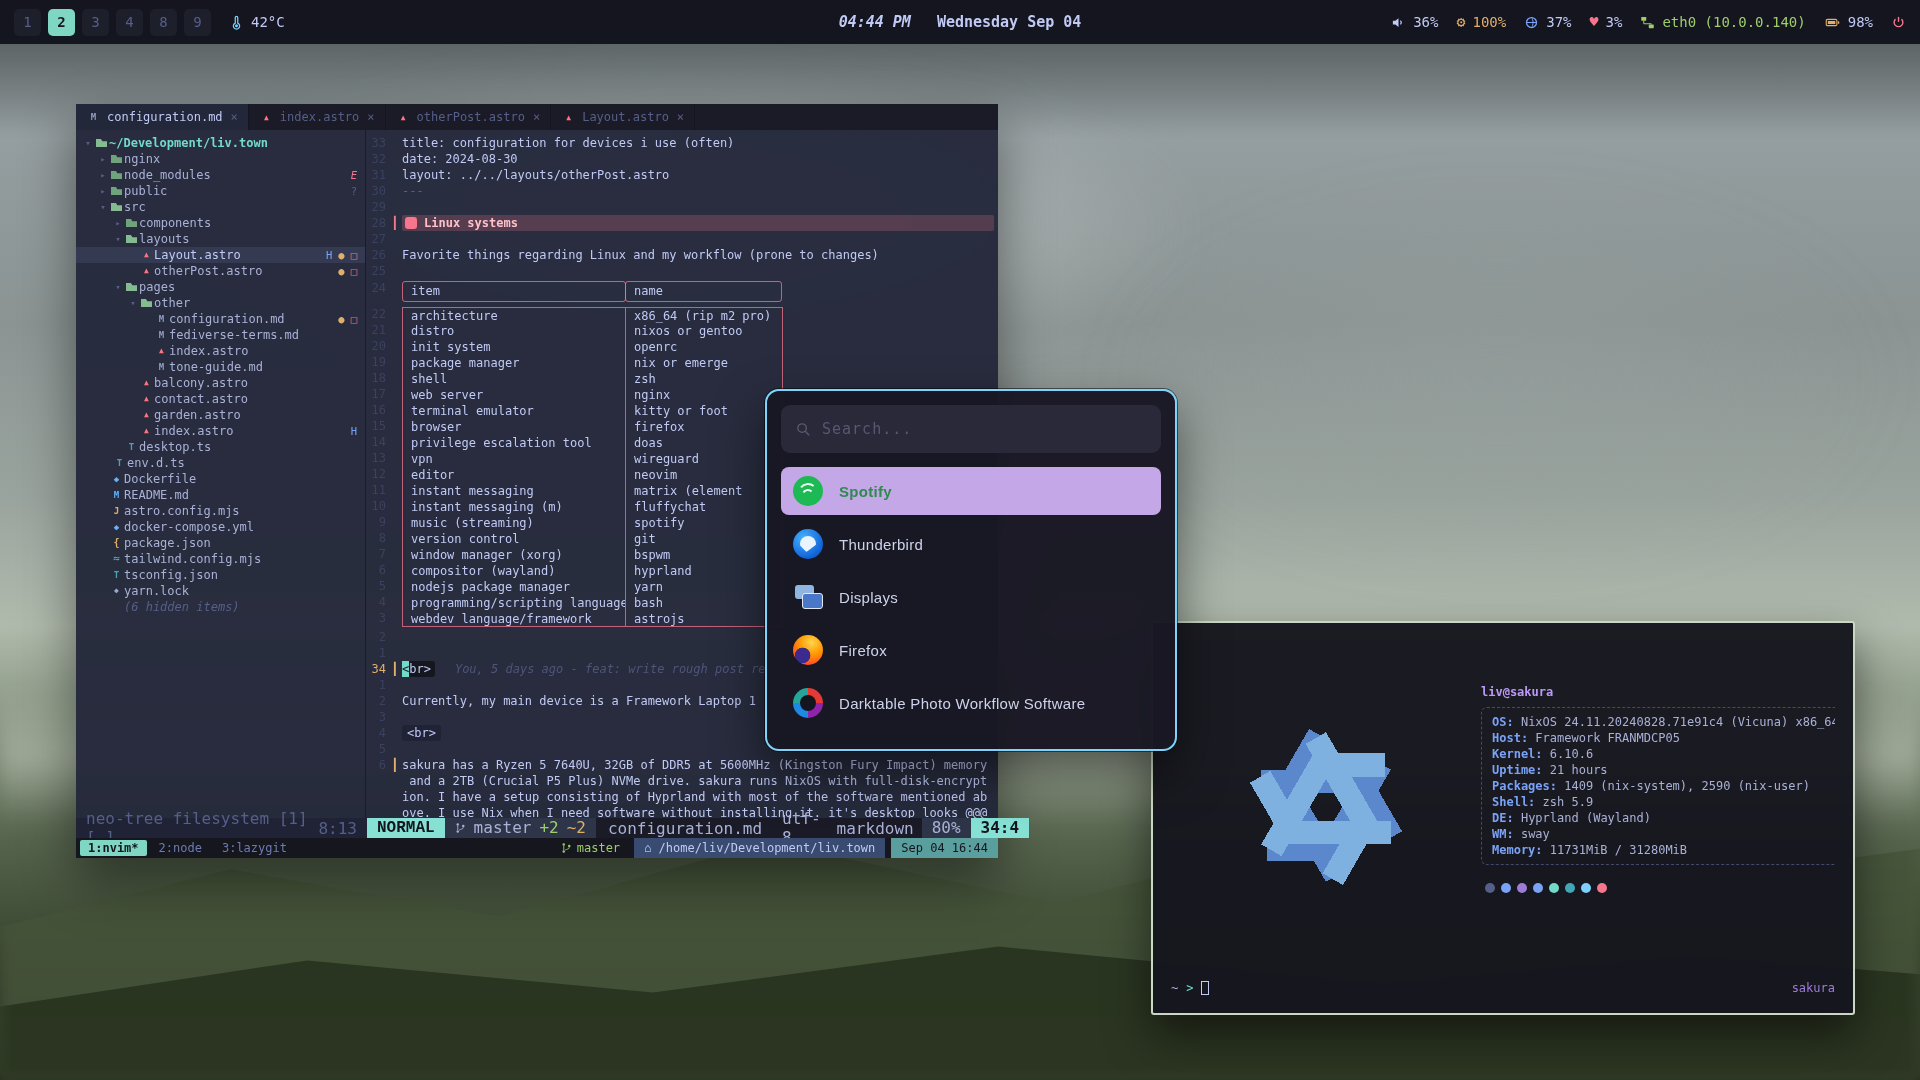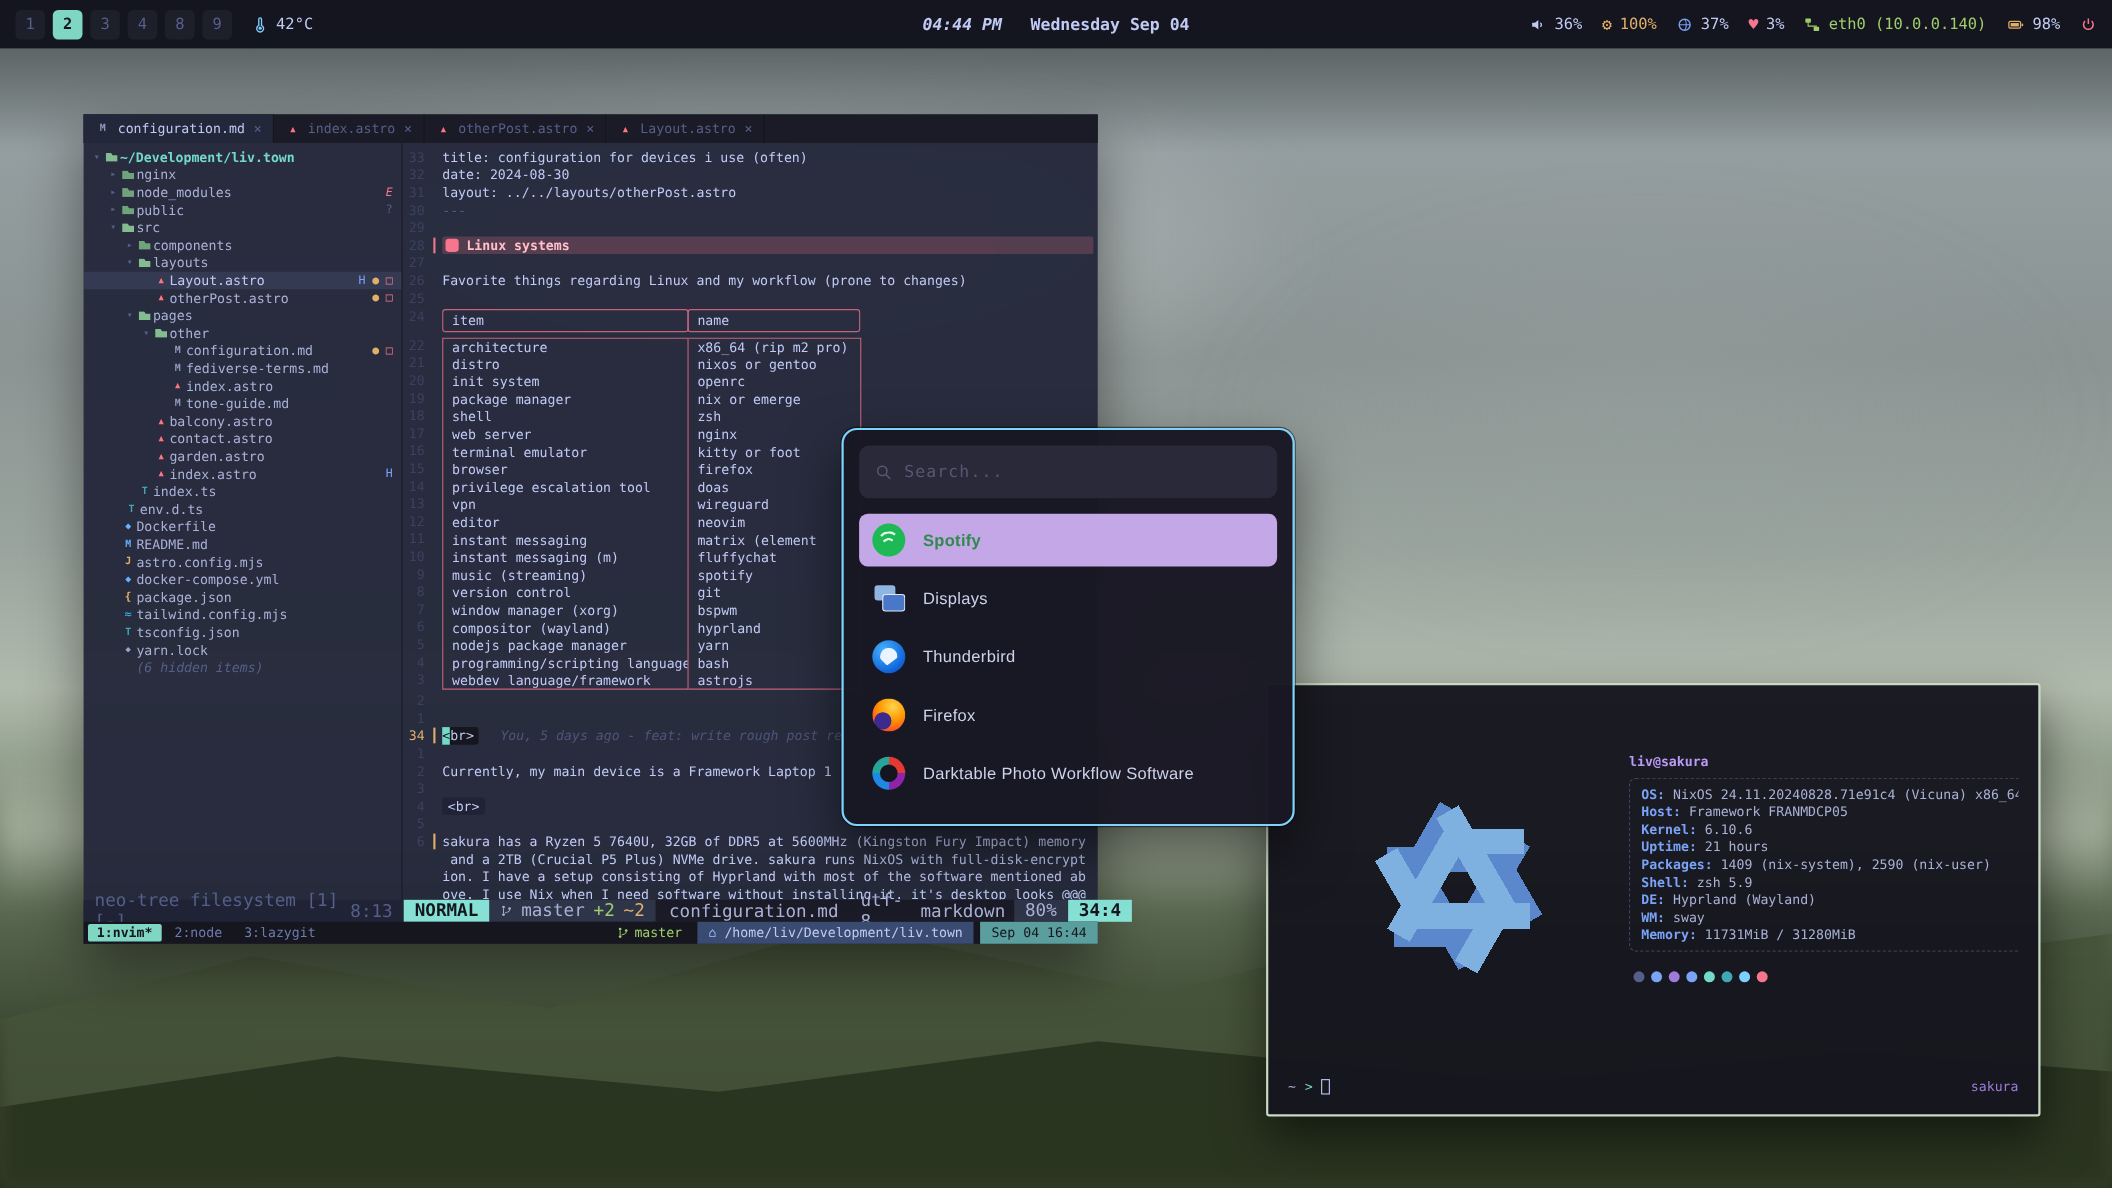--- a/index.html
+++ b/index.html
@@ -139,21 +139,21 @@
   .trow .cn{width:157px;border-right:1px solid var(--tbl);}
   .tbody .trow:first-of-type .cell{border-top:1px solid var(--tbl);}
   .tbody .trow:last-of-type .cell{border-bottom:1px solid var(--tbl);}
 
   
   .statusline{height:20px;flex:none;display:flex;font-size:16px;}
   .st-neotree{width:291px;flex:none;background:var(--bg2);color:var(--dim);display:flex;
     align-items:center;padding:0 10px;justify-content:space-between;}
   .st-main{flex:1;background:var(--bg1);display:flex;align-items:center;min-width:0;}
   .chip{padding:0 10px;height:20px;line-height:20px;}
-  .chip.mode{background:#86e1d4;color:#14151f;font-weight:700;}
+  .chip.mode{background:#86e1d4;color:#14151f;font-weight:700;font-family:Liberation Mono, monospace;}
   .seg-b{background:#2e3548;height:20px;line-height:20px;padding:0 10px;display:flex;gap:8px;align-items:center;color:var(--fg2);}
   .seg-b svg{display:block;}
   .diff-add{color:var(--green);}
   .diff-mod{color:var(--orange);}
   .st-file{padding:0 12px;color:var(--fg2);}
   .st-spacer{flex:1;}
   .st-enc,.st-ft{color:var(--fg2);padding:0 8px;}
   .chip.prog{background:#2e3548;color:var(--fg2);}
   .chip.loc{background:#86e1d4;color:#14151f;font-weight:700;}
 
@@ -545,21 +545,21 @@
           <span class="tree-label">index.astro</span>
           <span class="tree-spacer"></span>
           <span class="badge bad-blue">H</span>
           
           
         </div>
 
         <div class="tree-row" style="padding-left: 36px;">
           <span class="chev"></span>
           <span class="tree-icon ts-file-icon"></span>
-          <span class="tree-label">index.ts</span>
+          <span class="tree-label">desktop.ts</span>
           <span class="tree-spacer"></span>
           
           
           
         </div>
 
         <div class="tree-row" style="padding-left: 24px;">
           <span class="chev"></span>
           <span class="tree-icon ts-file-icon"></span>
           <span class="tree-label">env.d.ts</span>
@@ -1111,27 +1111,27 @@
     <input class="search-input" type="text" placeholder="Search..." style="">
   </div>
   <div class="launch-list">
 
       <div class="launch-item sel">
         <span class="app-icon spotify-icon"></span>
         <span class="app-label">Spotify</span>
       </div>
 
       <div class="launch-item">
+        <span class="app-icon thunderbird-icon"></span>
+        <span class="app-label">Thunderbird</span>
+      </div>
+
+      <div class="launch-item">
         <span class="app-icon displays-icon"></span>
         <span class="app-label">Displays</span>
-      </div>
-
-      <div class="launch-item">
-        <span class="app-icon thunderbird-icon"></span>
-        <span class="app-label">Thunderbird</span>
       </div>
 
       <div class="launch-item">
         <span class="app-icon firefox-icon"></span>
         <span class="app-label">Firefox</span>
       </div>
 
       <div class="launch-item">
         <span class="app-icon darktable-icon"></span>
         <span class="app-label">Darktable Photo Workflow Software</span>

